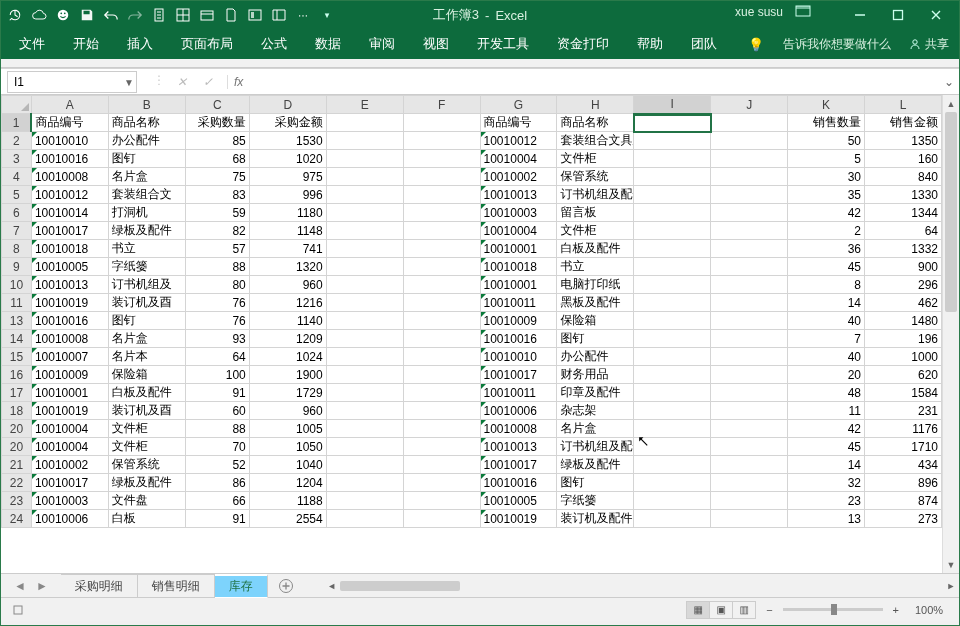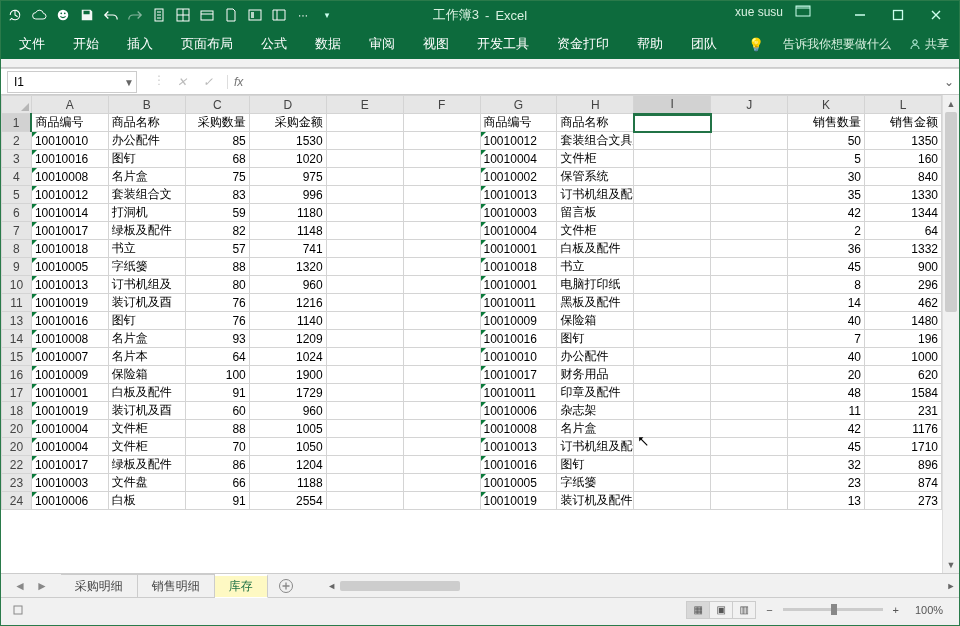--- a/index.html
+++ b/index.html
@@ -58,21 +58,21 @@
 .vscroll .arrow { height: 17px; background: #f1f1f1; display: flex; align-items: center; justify-content: center; color: #666; font-size: 9px; cursor:pointer; }
 .vscroll .track { flex:1; position: relative; }
 .vscroll .thumb { position: absolute; left: 2px; right: 2px; top: 0; height: 200px; background: #cdcdcd; border-radius: 2px; }
 
 
 .sheet-bar { background: #f1f1f1; height: 24px; display: flex; align-items: center; border-top: 1px solid #ccc; font-size: 12px; }
 .sheet-nav { display: flex; gap: 4px; padding: 0 10px; color: #888; }
 .sheet-nav .nb { cursor: pointer; padding: 0 3px; }
 .sheet-tabs { display: flex; height: 100%; }
 .sheet-tab { padding: 0 14px; display: flex; align-items: center; border-right: 1px solid #ccc; border-top: 1px solid #ccc; background: #f1f1f1; cursor: pointer; color: #444; }
-.sheet-tab.active { background: #fef9c3; border-top: 2px solid #fff; font-weight: 500; color: #217346; border-bottom: 1px solid #fff; margin-bottom: -1px; }
+.sheet-tab.active { background: #7dd3fc; border-top: 2px solid #fff; font-weight: 500; color: #217346; border-bottom: 1px solid #fff; margin-bottom: -1px; }
 .sheet-add { padding: 0 10px; color: #888; cursor: pointer; display:flex; align-items:center;}
 .hscroll-track { flex: 1; margin-left: 20px; height: 14px; position: relative; }
 .hscroll-track .larrow, .hscroll-track .rarrow { position: absolute; top: 0; width: 16px; height: 14px; display:flex; align-items:center; justify-content:center; color:#666; font-size:9px;}
 .hscroll-track .larrow { left: 0; } .hscroll-track .rarrow { right: 0; }
 .hscroll-track .tr { position:absolute; left:16px; right:16px; top:0; height:14px; }
 .hscroll-track .th { position:absolute; left:0; width:120px; top:2px; bottom:2px; background:#cdcdcd; border-radius:2px;}
 
 
 .status-bar { background: #f1f1f1; height: 24px; display: flex; align-items: center; border-top: 1px solid #ccc; font-size: 11px; padding: 0 10px; }
 .status-bar .ready { color: #555; }
@@ -558,20 +558,35 @@
             <td></td>
             <td></td>
             <td class="txt green-corner">10010013</td>
             <td class="txt">订书机组及配件</td>
             <td></td>
             <td></td>
             <td class="num">45</td>
             <td class="num">1710</td>
           </tr>
           <tr>
+            <td class="rowhdr">21</td>
+            <td class="txt green-corner">10010002</td>
+            <td class="txt">保管系统</td>
+            <td class="num">52</td>
+            <td class="num">1040</td>
+            <td></td>
+            <td></td>
+            <td class="txt green-corner">10010017</td>
+            <td class="txt">绿板及配件</td>
+            <td></td>
+            <td></td>
+            <td class="num">14</td>
+            <td class="num">434</td>
+          </tr>
+          <tr>
             <td class="rowhdr">22</td>
             <td class="txt green-corner">10010017</td>
             <td class="txt">绿板及配件</td>
             <td class="num">86</td>
             <td class="num">1204</td>
             <td></td>
             <td></td>
             <td class="txt green-corner">10010016</td>
             <td class="txt">图钉</td>
             <td></td>

